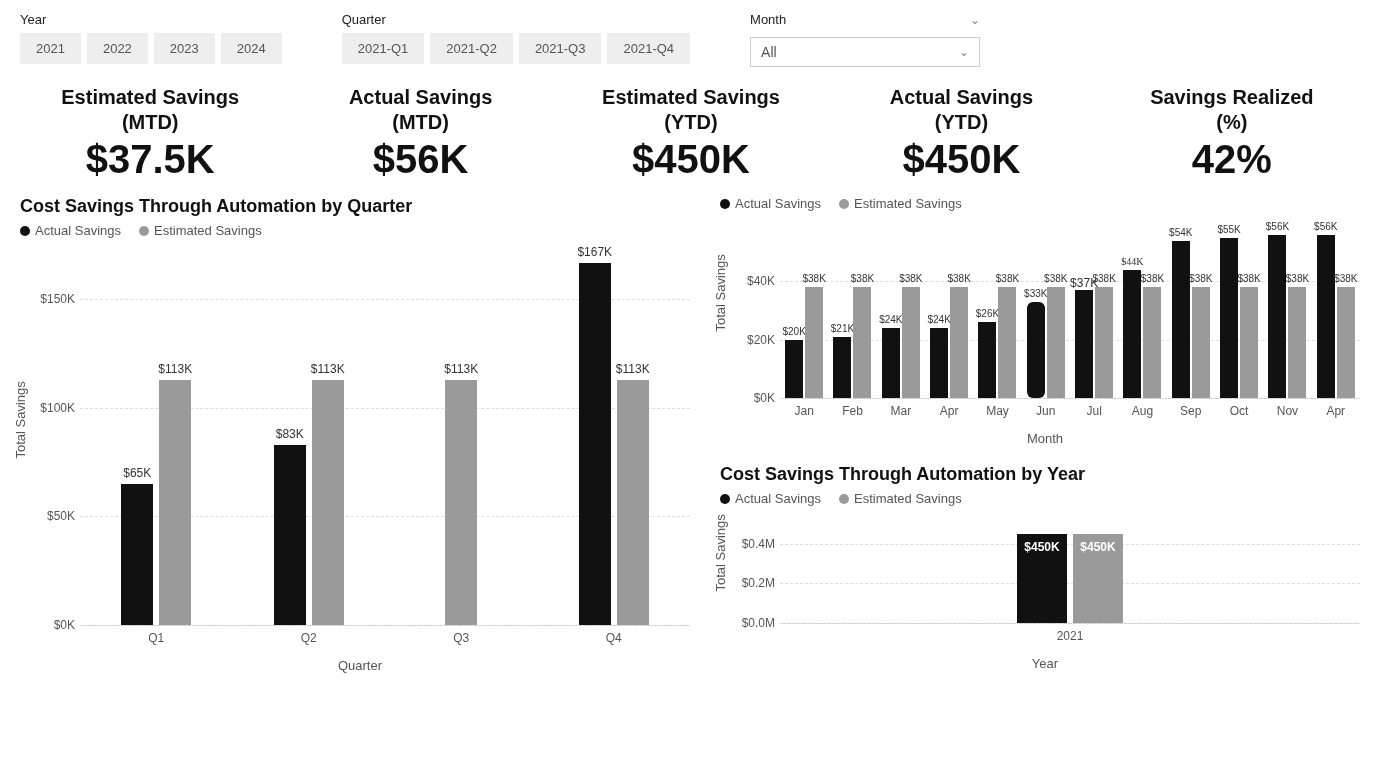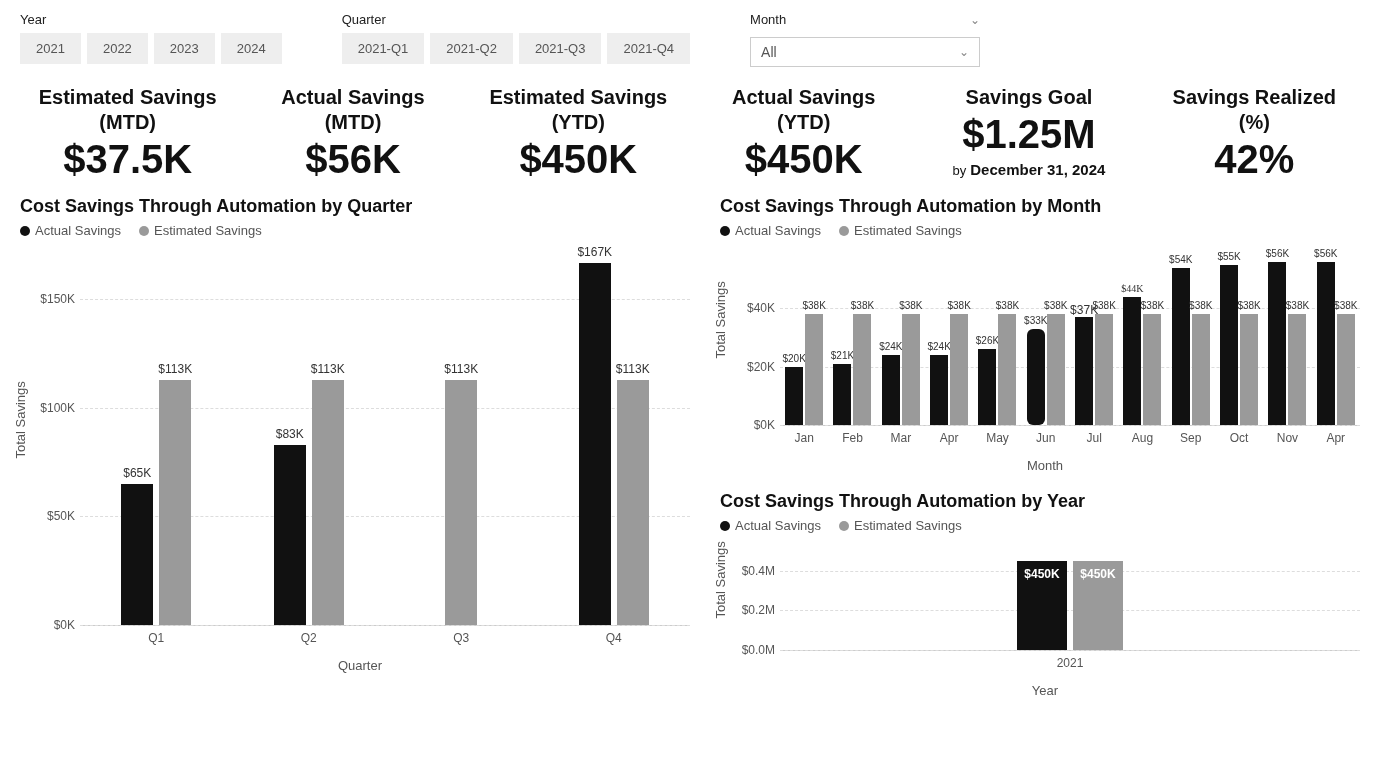--- a/index.html
+++ b/index.html
@@ -90,25 +90,20 @@
     </div>
     <div class="kpi">
       <div class="kpi-title">Estimated Savings<br>(YTD)</div>
       <div class="kpi-value">$450K</div>
     </div>
     <div class="kpi">
       <div class="kpi-title">Actual Savings<br>(YTD)</div>
       <div class="kpi-value">$450K</div>
     </div>
     <div class="kpi">
-      <div class="kpi-title">Savings Goal</div>
-      <div class="kpi-value">$1.25M</div>
-      <div class="kpi-sub"><span class="by">by</span><b>December 31, 2024</b></div>
-    </div>
-    <div class="kpi">
       <div class="kpi-title">Savings Realized<br>(%)</div>
       <div class="kpi-value">42%</div>
     </div>
   </div>
 
 <div class="charts">
   <div class="chart-block">
     <div class="chart-title">Cost Savings Through Automation by Quarter</div>
     <div class="legend">
       <div class="legend-item">
@@ -166,21 +161,20 @@
               <div class="xtick">Q4</div>
             </div>
           </div>
         </div>
       </div>
     <div class="xlabel">Quarter</div>
   </div>
 
   <div class="right-col">
     <div class="chart-block">
-      <div class="chart-title">Cost Savings Through Automation by Month</div>
       <div class="legend">
         <div class="legend-item">
             <span class="dot dot-black"></span>
             <span>Actual Savings</span>
           </div>
         <div class="legend-item">
             <span class="dot dot-gray"></span>
             <span>Estimated Savings</span>
           </div>
       </div>

